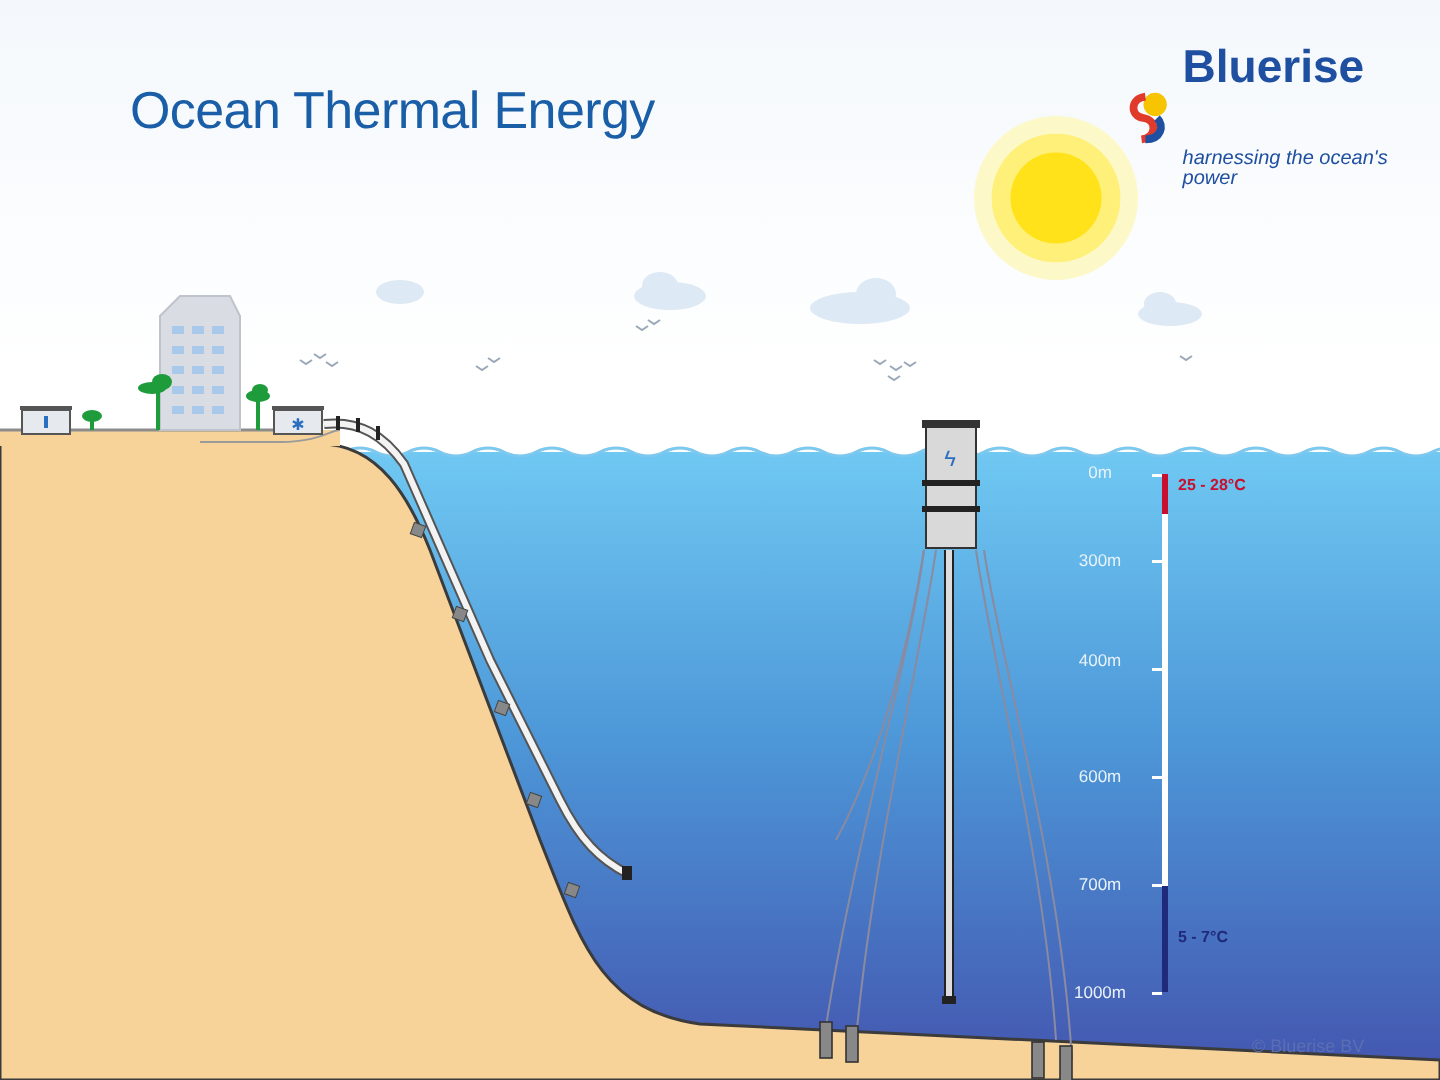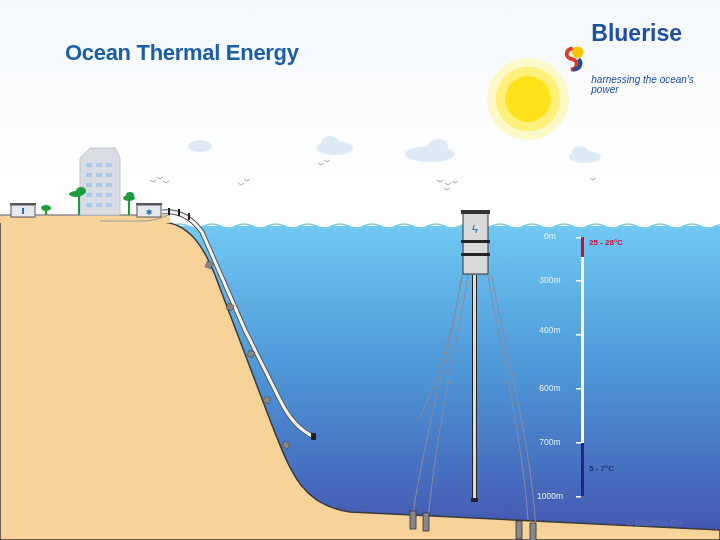--- a/index.html
+++ b/index.html
@@ -1,20 +1,20 @@
 <!DOCTYPE html>
 <html><head>
 <meta charset="utf-8">
 <style>
   html,body{margin:0;padding:0;}
   body{width:720px;height:540px;overflow:hidden;background:#fff;font-family:"Liberation Sans",sans-serif;}
   .stage{position:relative;width:720px;height:540px;overflow:hidden;
     background:linear-gradient(#f4f8fc 0%, #ffffff 35%, #ffffff 100%);}
   svg.scene{position:absolute;left:0;top:0;}
-  .title{position:absolute;left:65px;top:40px;font-size:22px;color:#1a5ea8;font-weight:bold;letter-spacing:-0.3px;}
+  .title{position:absolute;left:65px;top:40px;font-size:26px;color:#1a5ea8;font-weight:normal;letter-spacing:-0.3px;}
   .logo{position:absolute;left:563px;top:22px;display:flex;align-items:center;}
   .logo-text{display:flex;flex-direction:column;margin-left:5px;gap:31px;}
   .logo-name{font-size:23px;font-weight:bold;color:#1f4fa0;line-height:22px;}
   .logo-tag{font-size:10px;font-style:italic;color:#1f4fa0;line-height:10px;}
   .depth{position:absolute;font-size:8.5px;color:#e8f2fb;text-align:center;width:40px;}
   .temp{position:absolute;font-size:8px;font-weight:bold;}
   .copy{position:absolute;left:626px;top:518px;font-size:9px;color:#5a6fb3;}
 </style>
 </head>
 <body>

